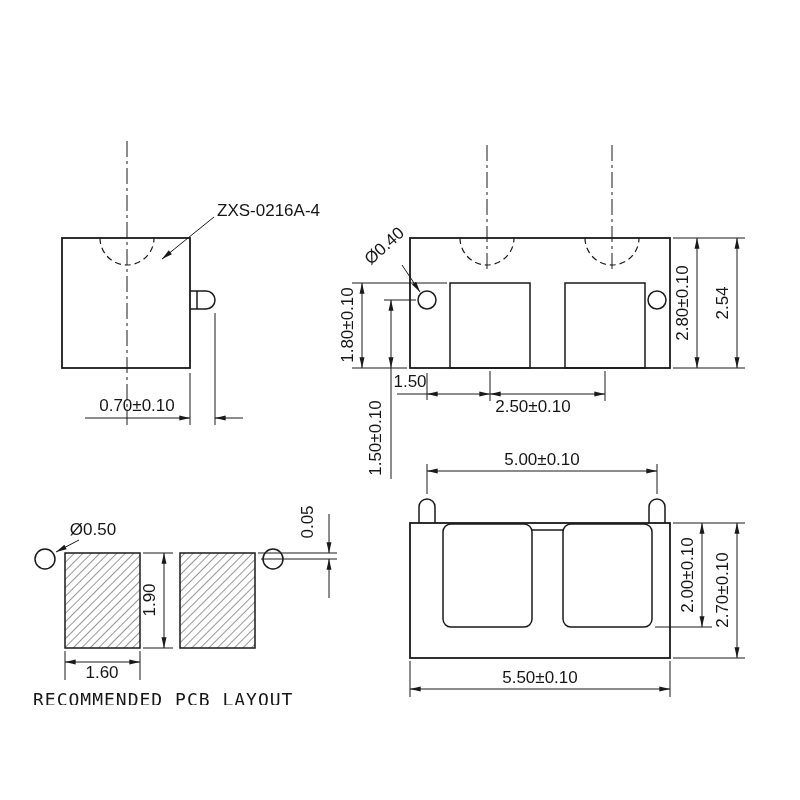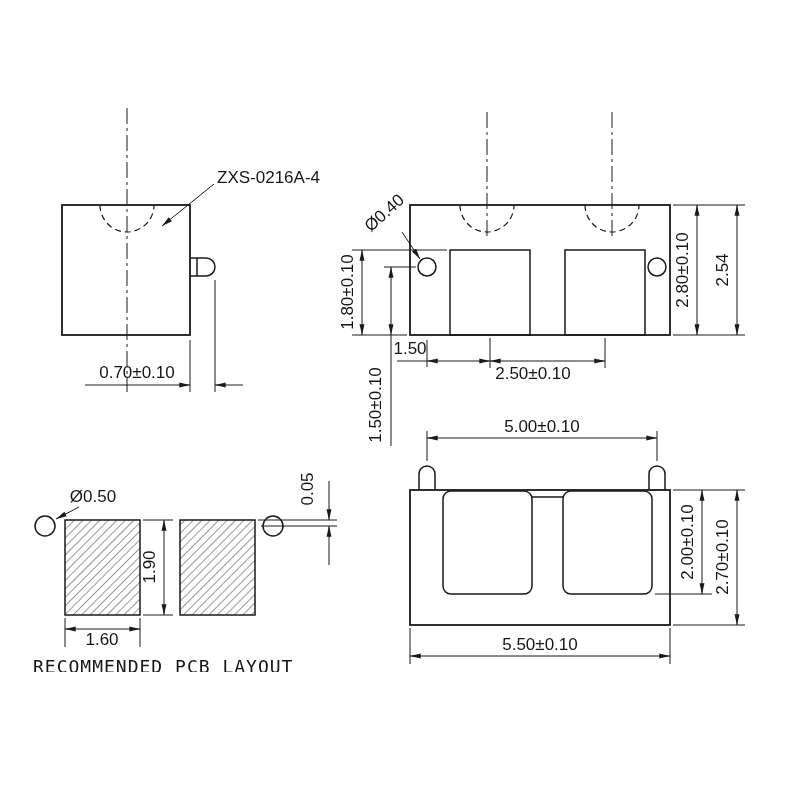--- a/index.html
+++ b/index.html
@@ -1,16 +1,16 @@
 <!DOCTYPE html>
 <html><head>
 <meta charset="utf-8">
 <style>
   html,body { margin:0; padding:0; background:#ffffff; }
-  .stage { position:relative; width:800px; height:672px; background:#ffffff; overflow:hidden; }
+  .stage { position:relative; width:800px; height:672px; background:#ffffff; overflow:hidden;margin-top:33px; }
   svg { display:block; }
   .outline   { fill:none; stroke:#1a1a1a; stroke-width:1.8; }
   .outline2  { fill:none; stroke:#1a1a1a; stroke-width:1.5; }
   .thin      { fill:none; stroke:#1a1a1a; stroke-width:1; }
   .center    { fill:none; stroke:#1a1a1a; stroke-width:1; stroke-dasharray:16 4 3 4; }
   .hidden    { fill:none; stroke:#1a1a1a; stroke-width:1.2; stroke-dasharray:6 4; }
   .pad       { fill:url(#hatch); stroke:#1a1a1a; stroke-width:1.5; }
   .dimtext   { font-family:"Liberation Sans", sans-serif; font-size:17px; fill:#161616; }
   .caption   { font-family:"DejaVu Sans Mono", monospace; font-size:18px; letter-spacing:1px; fill:#161616; }
 </style>

